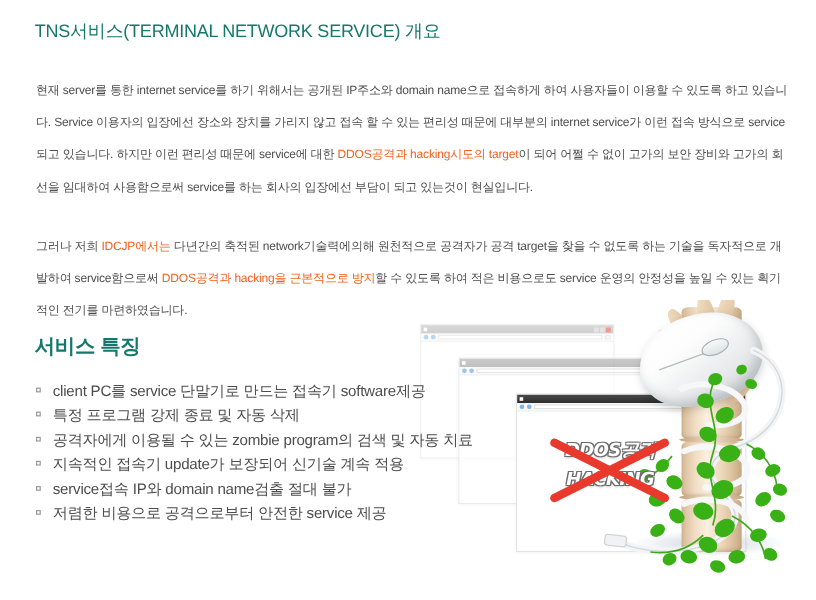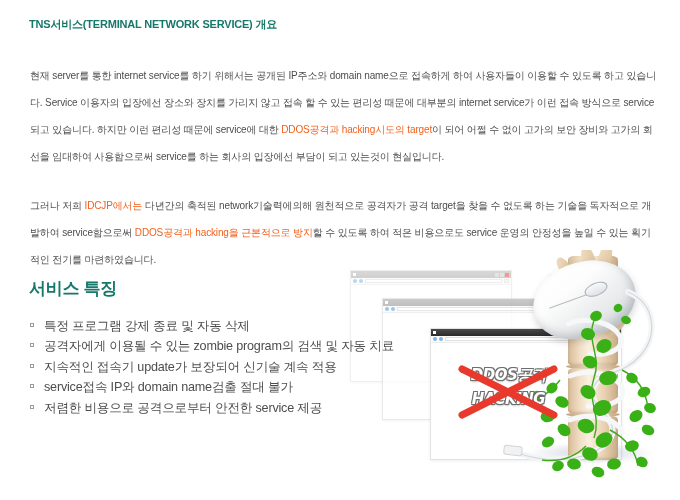--- a/index.html
+++ b/index.html
@@ -16,22 +16,22 @@
     font-family: "Liberation Sans", "DejaVu Sans", sans-serif;
     color: #4a4a4a;
     -webkit-font-smoothing: antialiased;
   }
 
   
   .page-title {
     position: absolute;
     left: 29px;
     top: 17px;
-    font-size: 11px;
-    font-weight: bold;
+    font-size: 15px;
+    font-weight: normal;
     letter-spacing: -0.2px;
     color: #16786a;
     white-space: nowrap;
   }
 
   
   .intro {
     position: absolute;
     left: 30px;
     top: 62px;
@@ -272,20 +272,21 @@
 
 <div class="intro">
   <p><span>현재 server를 통한 internet service를 하기 위해서는 공개된 IP주소와 domain name으로 접속하게 하여 사용자들이 이용할 수 있도록 하고 있습니다. Service 이용자의 입장에선 장소와 장치를 가리지 않고 접속 할 수 있는 편리성 때문에 대부분의 internet service가 이런 접속 방식으로 service되고 있습니다. 하지만 이런 편리성 때문에 service에 대한 </span><span class="hl">DDOS공격과 hacking시도의 target</span><span>이 되어 어쩔 수 없이 고가의 보안 장비와 고가의 회선을 임대하여 사용함으로써 service를 하는 회사의 입장에선 부담이 되고 있는것이 현실입니다.</span></p>
 
   <p><span>그러나 저희 </span><span class="hl">IDCJP에서는</span><span> 다년간의 축적된 network기술력에의해 원천적으로 공격자가 공격 target을 찾을 수 없도록 하는 기술을 독자적으로 개발하여 service함으로써 </span><span class="hl">DDOS공격과 hacking을 근본적으로 방지</span><span>할 수 있도록 하여 적은 비용으로도 service 운영의 안정성을 높일 수 있는 획기적인 전기를 마련하였습니다.</span></p>
 </div>
 
 <div class="section-title">서비스 특징</div>
 
 <ul class="feature-list">
+  <li><span class="bullet"></span><span>client PC를 service 단말기로 만드는 접속기 software제공</span></li>
   <li><span class="bullet"></span><span>특정 프로그램 강제 종료 및 자동 삭제</span></li>
   <li><span class="bullet"></span><span>공격자에게 이용될 수 있는 zombie program의 검색 및 자동 치료</span></li>
   <li><span class="bullet"></span><span>지속적인 접속기 update가 보장되어 신기술 계속 적용</span></li>
   <li><span class="bullet"></span><span>service접속 IP와 domain name검출 절대 불가</span></li>
   <li><span class="bullet"></span><span>저렴한 비용으로 공격으로부터 안전한 service 제공</span></li>
 </ul>
 
 <div class="illustration">
 
   <div class="win win1">

